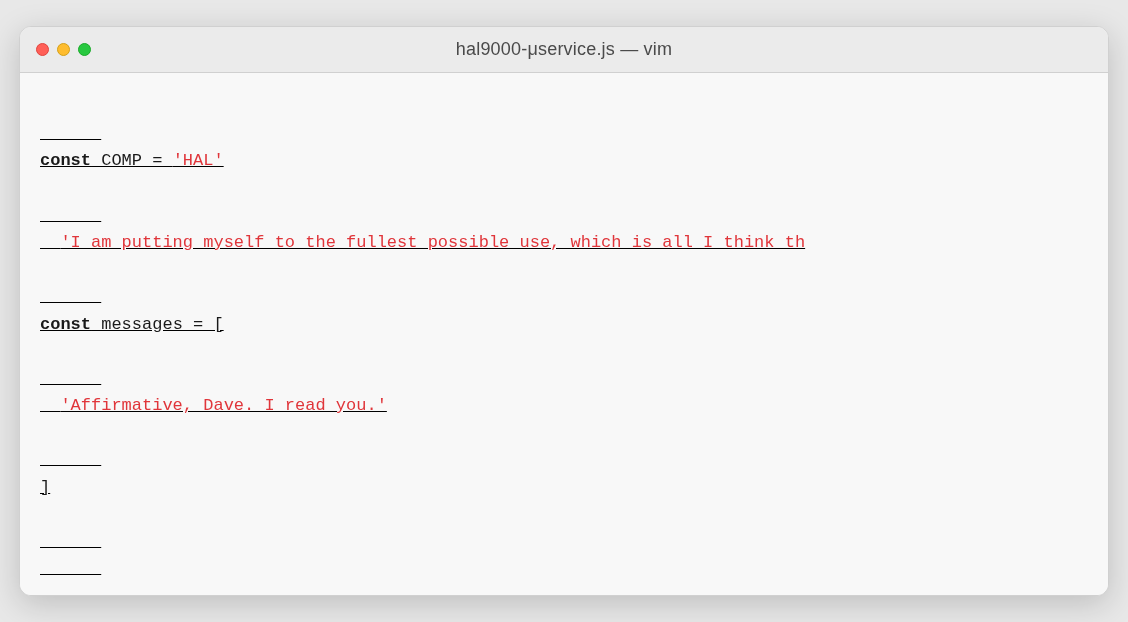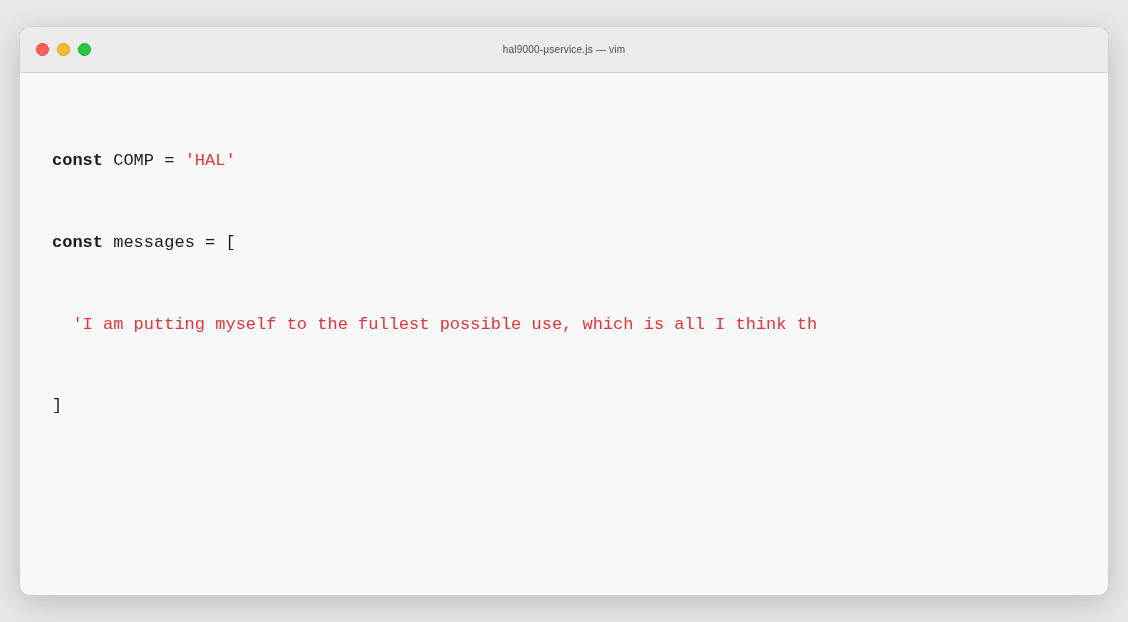--- a/index.html
+++ b/index.html
@@ -65,31 +65,32 @@
 
     .traffic-light.maximize {
       background: #28c840;
       border: 1px solid #1aab29;
     }
 
     .title {
       position: absolute;
       left: 50%;
       transform: translateX(-50%);
-      font-size: 10px;
+      font-size: 18px;
       color: #4a4a4a;
       font-weight: 500;
       letter-spacing: 0.2px;
     }
 
     .editor-content {
       flex: 1;
-      padding: 20px 32px;
+      padding: 20px 20px;
       overflow: hidden;
       background: #f8f8f8;
+      text-decoration: underline;
     }
 
     .code {
       font-family: 'Courier New', Courier, monospace;
       font-size: 17px;
       line-height: 1.6;
       white-space: pre;
     }
 
     .kw {
@@ -119,22 +120,23 @@
       <div class="traffic-light close"></div>
       <div class="traffic-light minimize"></div>
       <div class="traffic-light maximize"></div>
     </div>
     <span class="title">hal9000-μservice.js — vim</span>
   </div>
 
   <div class="editor-content">
     <div class="code">
       <span class="line"><span class="kw">const</span><span class="plain"> COMP = </span><span class="str">'HAL'</span></span>
+      <span class="line"><span class="plain">  </span><span class="str">'I am putting myself to the fullest possible use, which is all I think th</span></span>
       <span class="line"><span class="kw">const</span><span class="plain"> messages = [</span></span>
-      <span class="line"><span class="plain">  </span><span class="str">'I am putting myself to the fullest possible use, which is all I think th</span></span>
+      <span class="line"><span class="plain">  </span><span class="str">'Affirmative, Dave. I read you.'</span></span>
       <span class="line"><span class="plain">]</span></span>
       
       
       
       
       
       
       
     </div>
   </div>

